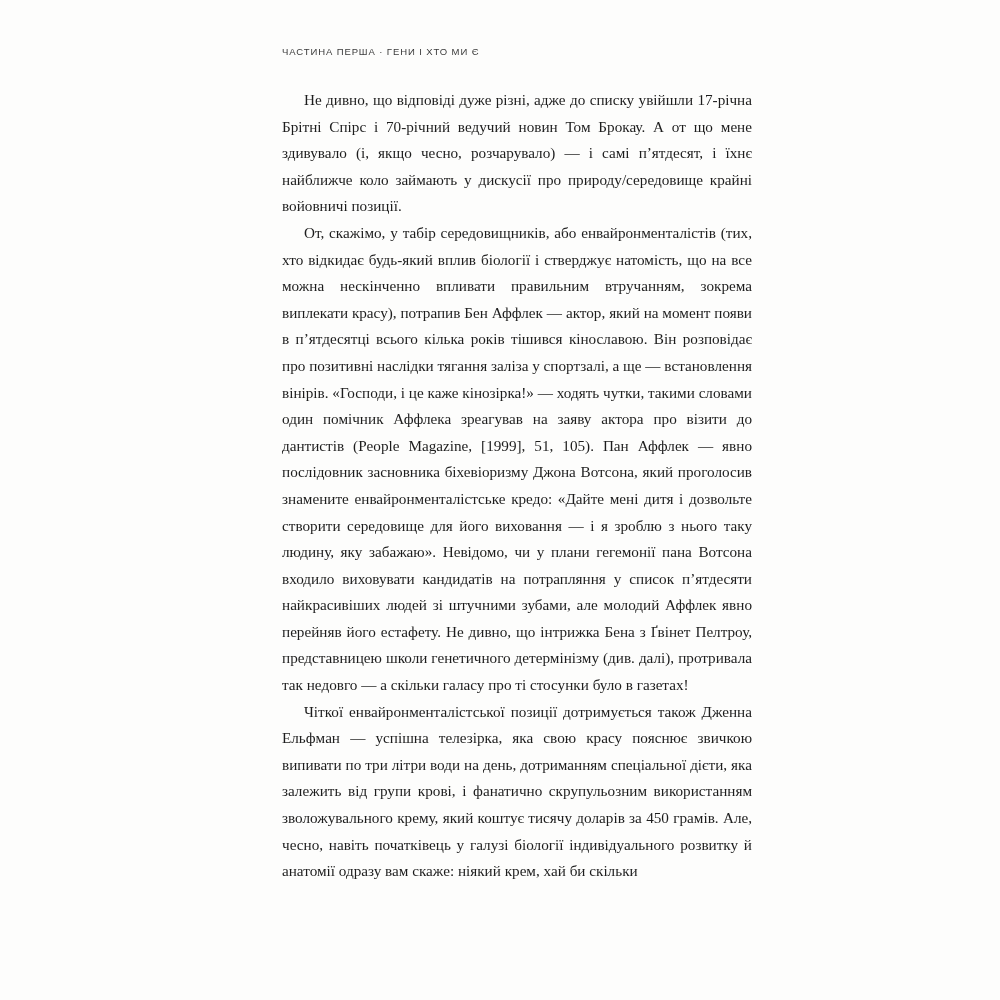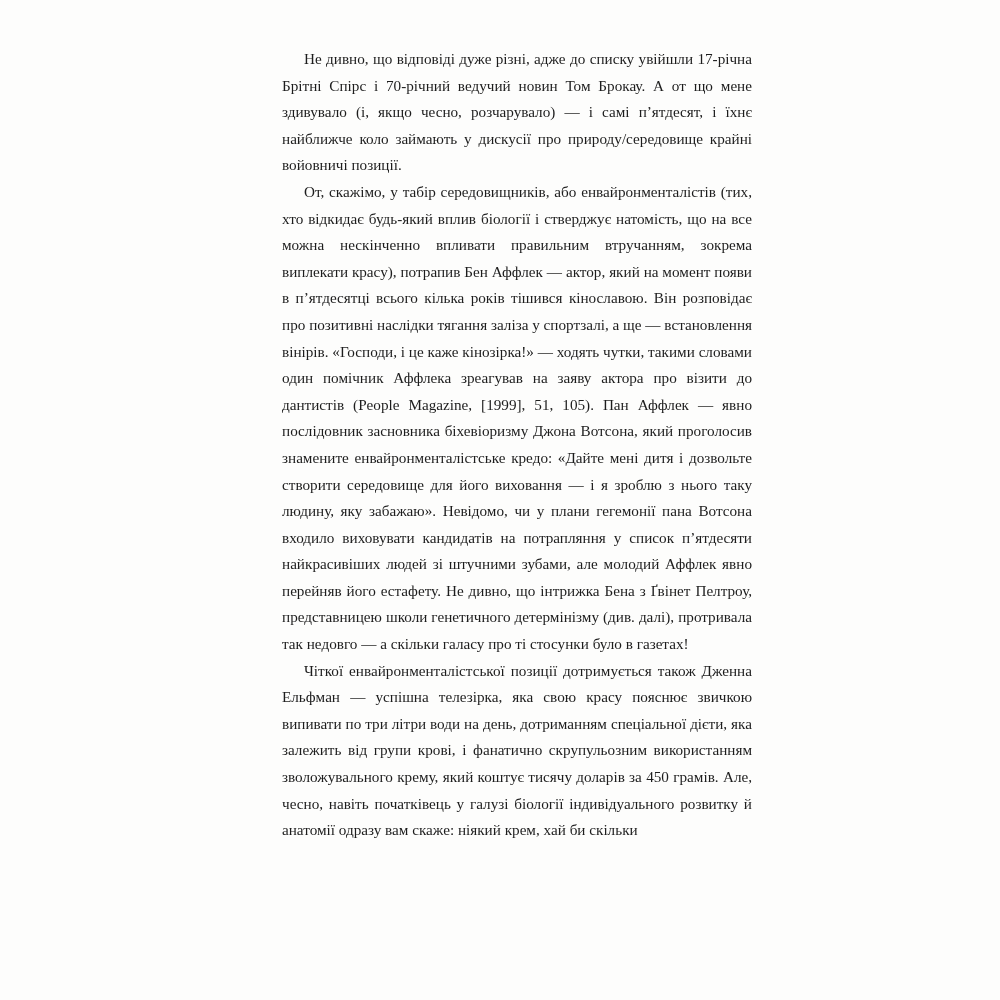--- a/index.html
+++ b/index.html
@@ -58,20 +58,21 @@
     color: #2a2a2a;
   }
 </style>
 </head>
 <body>
 
 <div class="page">
 
   <div class="page-inner">
 
+    <div class="running-head">ЧАСТИНА ПЕРША · ГЕНИ І ХТО МИ Є</div>
 
     <div class="body-text">
       <p>Не дивно, що відповіді дуже різні, адже до списку увійшли 17-річна Брітні Спірс і 70-річний ведучий новин Том Брокау. А от що мене здивувало (і, якщо чесно, розчарувало) — і самі п’ятдесят, і їхнє найближче коло займають у дискусії про природу/середовище крайні войовничі позиції.</p>
       <p>От, скажімо, у табір середовищників, або енвайронменталістів (тих, хто відкидає будь-який вплив біології і стверджує натомість, що на все можна нескінченно впливати правильним втручанням, зокрема виплекати красу), потрапив Бен Аффлек — актор, який на момент появи в п’ятдесятці всього кілька років тішився кінославою. Він розповідає про позитивні наслідки тягання заліза у спортзалі, а ще — встановлення вінірів. «Господи, і це каже кінозірка!» — ходять чутки, такими словами один помічник Аффлека зреагував на заяву актора про візити до дантистів (People Magazine, [1999], 51, 105). Пан Аффлек — явно послідовник засновника біхевіоризму Джона Вотсона, який проголосив знамените енвайронменталістське кредо: «Дайте мені дитя і дозвольте створити середовище для його виховання — і я зроблю з нього таку людину, яку забажаю». Невідомо, чи у плани гегемонії пана Вотсона входило виховувати кандидатів на потрапляння у список п’ятдесяти найкрасивіших людей зі штучними зубами, але молодий Аффлек явно перейняв його естафету. Не дивно, що інтрижка Бена з Ґвінет Пелтроу, представницею школи генетичного детермінізму (див. далі), протривала так недовго — а скільки галасу про ті стосунки було в газетах!</p>
       <p>Чіткої енвайронменталістської позиції дотримується також Дженна Ельфман — успішна телезірка, яка свою красу пояснює звичкою випивати по три літри води на день, дотриманням спеціальної дієти, яка залежить від групи крові, і фанатично скрупульозним використанням зволожувального крему, який коштує тисячу доларів за 450 грамів. Але, чесно, навіть початківець у галузі біології індивідуального розвитку й анатомії одразу вам скаже: ніякий крем, хай би скільки</p>
     </div>
 
   </div>
 
 

